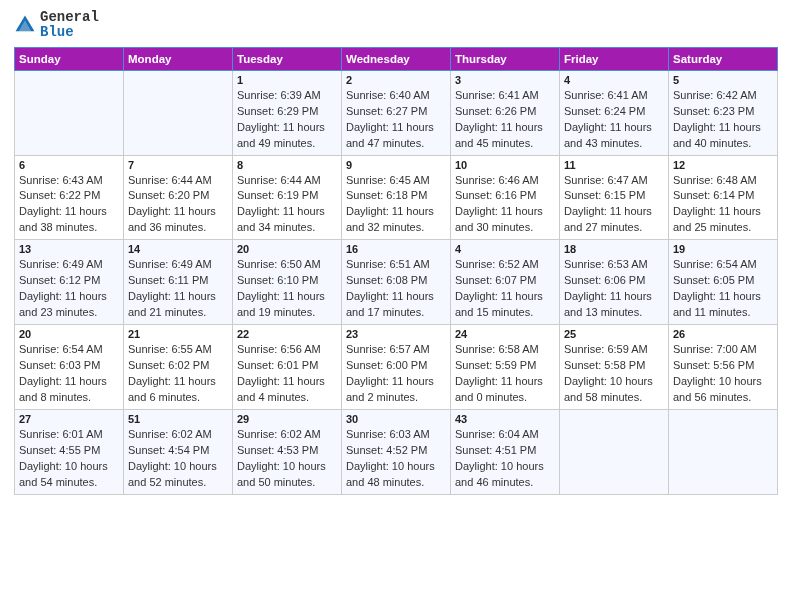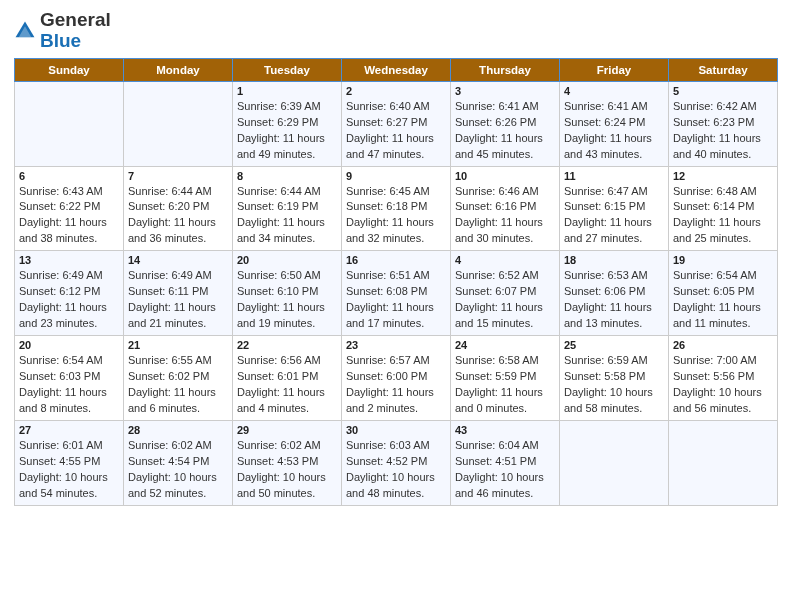--- a/index.html
+++ b/index.html
@@ -21,23 +21,24 @@
       justify-content: space-between;
       align-items: flex-start;
       margin-bottom: 6px;
     }
     .logo {
       display: flex;
       align-items: center;
       gap: 4px;
     }
     .logo-text {
-      font-size: 19px;
+      font-size: 14px;
       font-weight: bold;
       line-height: 1.1;
+      font-family: Liberation Mono, monospace;
     }
     .logo-general { color: #333; }
     .logo-blue { color: #1a6fb5; }
     .logo-icon {
       width: 22px;
       height: 22px;
     }
     .title-block {
       text-align: right;
     }
@@ -51,26 +52,26 @@
       font-size: 14px;
       color: #444;
       margin-top: 2px;
     }
     table {
       width: 100%;
       border-collapse: collapse;
       table-layout: fixed;
     }
     thead tr th {
-      background: #a16207;
+      background: #a21caf;
       color: #fff;
       font-size: 11.5px;
       font-weight: bold;
       padding: 5px 4px;
-      text-align: center;
+      text-align: left;
       border: 1px solid #4a8dd5;
     }
     tbody tr td {
       border: 1px solid #ccc;
       vertical-align: top;
       padding: 3px 4px;
       font-size: 9.5px;
       color: #222;
       height: 74px;
     }
@@ -237,21 +238,21 @@
             <span class="day-num">26</span>
             <div class="day-info">Sunrise: 7:00 AM<br>Sunset: 5:56 PM<br>Daylight: 10 hours and 56 minutes.</div>
           </td>
         </tr>
         <tr>
           <td>
             <span class="day-num">27</span>
             <div class="day-info">Sunrise: 6:01 AM<br>Sunset: 4:55 PM<br>Daylight: 10 hours and 54 minutes.</div>
           </td>
           <td>
-            <span class="day-num">28</span>
+            <span class="day-num">51</span>
             <div class="day-info">Sunrise: 6:02 AM<br>Sunset: 4:54 PM<br>Daylight: 10 hours and 52 minutes.</div>
           </td>
           <td>
             <span class="day-num">29</span>
             <div class="day-info">Sunrise: 6:02 AM<br>Sunset: 4:53 PM<br>Daylight: 10 hours and 50 minutes.</div>
           </td>
           <td>
             <span class="day-num">30</span>
             <div class="day-info">Sunrise: 6:03 AM<br>Sunset: 4:52 PM<br>Daylight: 10 hours and 48 minutes.</div>
           </td>

